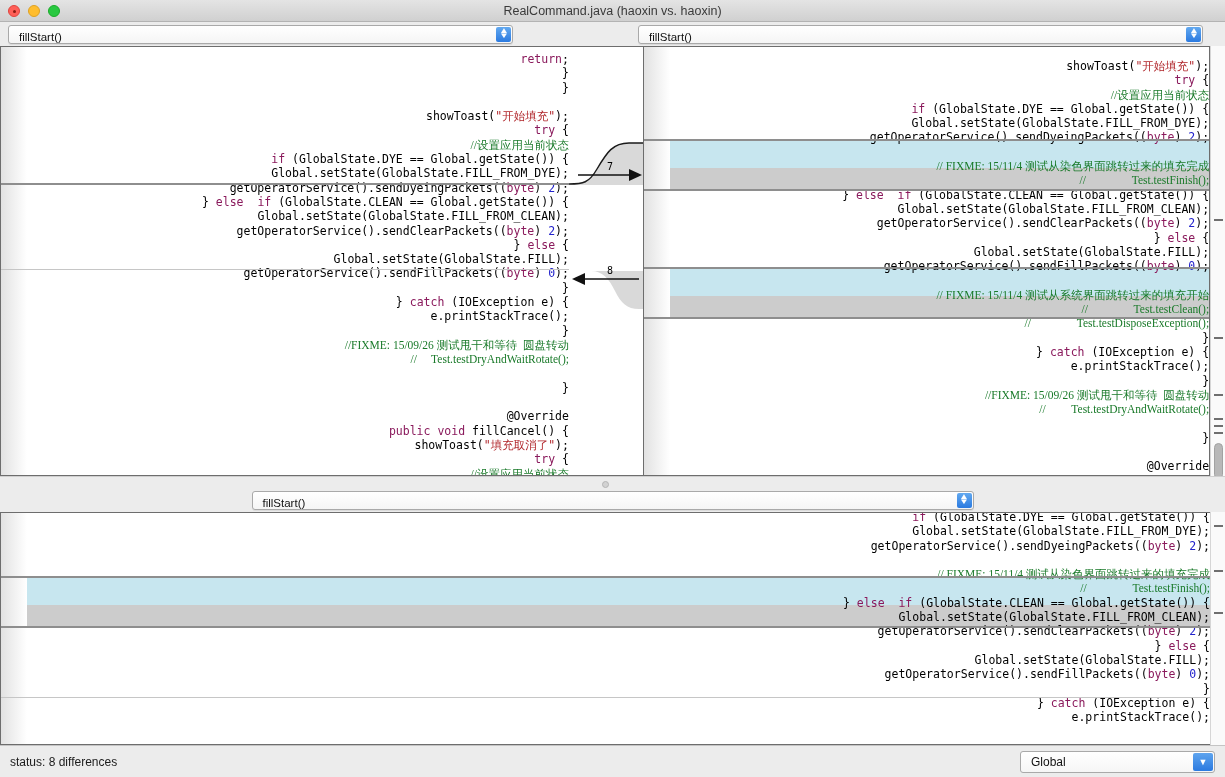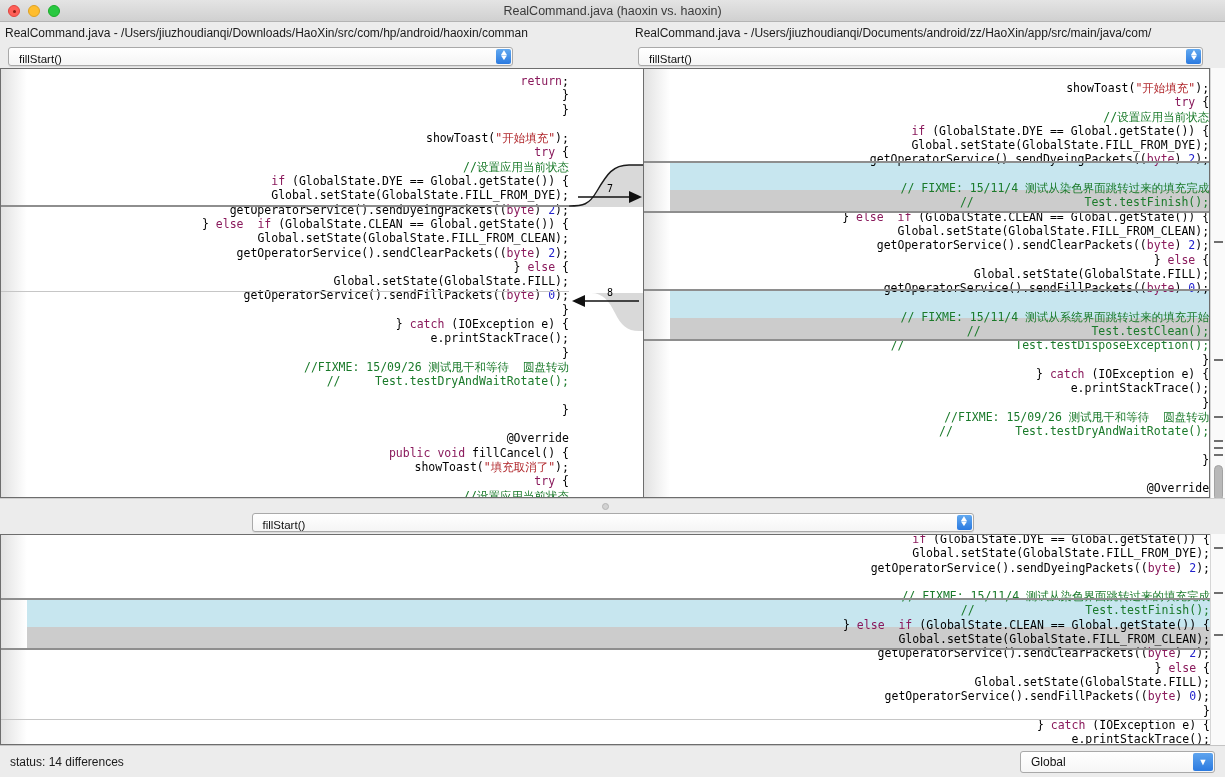--- a/index.html
+++ b/index.html
@@ -79,21 +79,21 @@
 
   .code {
     position:absolute; left:0; top:0; right:0;
     font-family:"DejaVu Sans Mono","Liberation Mono",monospace;
     font-size:11.5px; line-height:14.3px; white-space:pre;
     color:#000; z-index:2;
   }
   .code .ln { height:14.3px; padding-left:4px; }
   .kw   { color:#8a1a5c; }
   .str  { color:#b0252a; }
-  .cmt  { color:#1a7a2a; }
+  .cmt  { color:#1a7a2a;font-family:Liberation Serif, serif; }
   .num  { color:#2222cc; }
 
   
   .band { position:absolute; left:0; right:0; z-index:0; }
   .band.cyan { background:#c7e6ef; }
   .band.grey { background:#cccccc; }
   .rule { position:absolute; left:0; right:0; height:2px; background:#8e8e8e; z-index:3; }
   .rule.thin { height:1px; background:#c6c6c6; }
 
   
@@ -166,24 +166,20 @@
 
   <div class="titlebar">
     <div class="lights">
       <span class="light red"></span>
       <span class="light yellow"></span>
       <span class="light green"></span>
     </div>
     <div class="title-text">RealCommand.java (haoxin vs. haoxin)</div>
   </div>
 
-  <div class="paths">
-    <div class="path left">RealCommand.java - /Users/jiuzhoudianqi/Downloads/HaoXin/src/com/hp/android/haoxin/comman</div>
-    <div class="path right">RealCommand.java - /Users/jiuzhoudianqi/Documents/android/zz/HaoXin/app/src/main/java/com/</div>
-  </div>
 
   <div class="combo-row">
     <div class="combo-cell-left">
       <div class="combo">
         <span>fillStart()</span>
         <span class="stepper">
             <i>▲</i>
             <i>▼</i>
           </span>
       </div>
@@ -273,19 +269,19 @@
       <div class="code" id="bottom-code" style="top:-3px;"><div class="ln">            <span class="kw">if</span> (GlobalState.DYE == Global.getState()) {</div><div class="ln">                Global.setState(GlobalState.FILL_FROM_DYE);</div><div class="ln">                getOperatorService().sendDyeingPackets((<span class="kw">byte</span>) <span class="num">2</span>);</div><div class="ln">&nbsp;</div><div class="ln">                <span class="cmt">// FIXME: 15/11/4 测试从染色界面跳转过来的填充完成</span></div><div class="ln"><span class="cmt">//                Test.testFinish();</span></div><div class="ln">            } <span class="kw">else</span>  <span class="kw">if</span> (GlobalState.CLEAN == Global.getState()) {</div><div class="ln">                Global.setState(GlobalState.FILL_FROM_CLEAN);</div><div class="ln">                getOperatorService().sendClearPackets((<span class="kw">byte</span>) <span class="num">2</span>);</div><div class="ln">            } <span class="kw">else</span> {</div><div class="ln">                Global.setState(GlobalState.FILL);</div><div class="ln">                getOperatorService().sendFillPackets((<span class="kw">byte</span>) <span class="num">0</span>);</div><div class="ln">            }</div><div class="ln">        } <span class="kw">catch</span> (IOException e) {</div><div class="ln">            e.printStackTrace();</div></div>
     </div>
     <div class="vscroll">
       <span class="tick" style="top:13px;"></span>
       <span class="tick" style="top:58px;"></span>
       <span class="tick" style="top:100px;"></span>
     </div>
   </div>
 
   <div class="status">
-    <span class="status-text">status: 14 differences</span>
+    <span class="status-text">status: 8 differences</span>
     <div class="actions">
       <span>Global</span>
       <span class="pull">▼</span>
     </div>
   </div>
 </div>
 
 </body></html>

